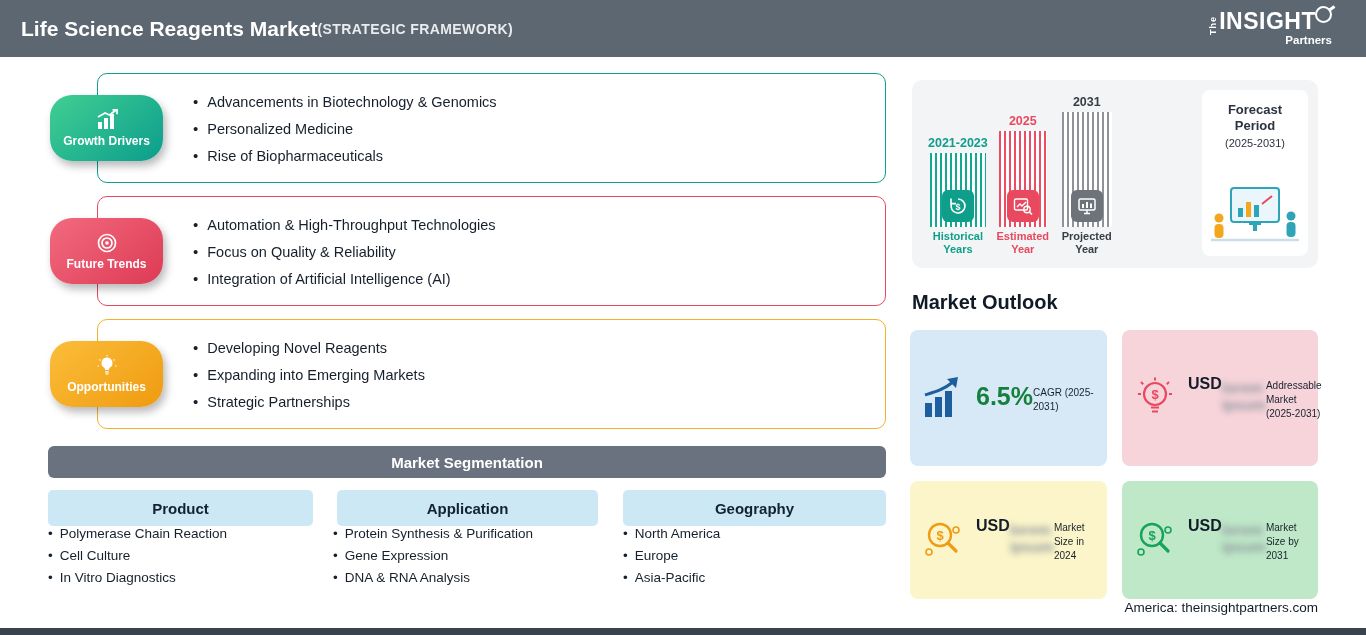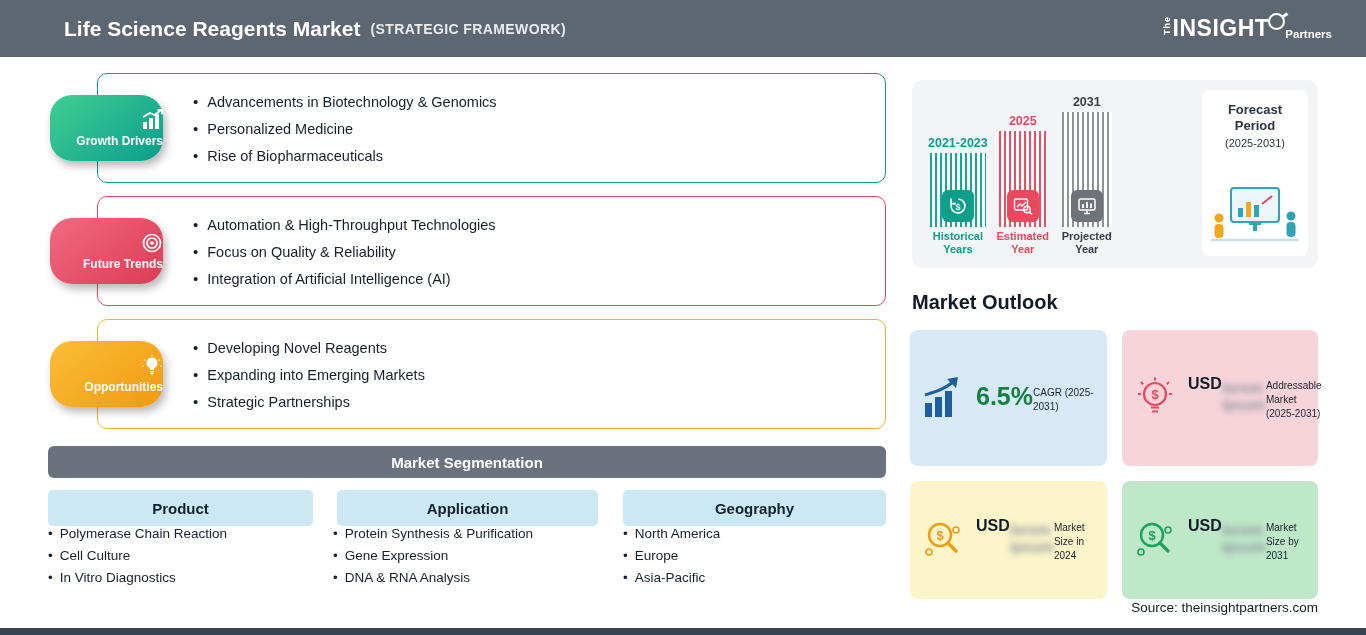--- a/index.html
+++ b/index.html
@@ -1,43 +1,43 @@
 <!DOCTYPE html>
 <html><head>
 <meta charset="utf-8">
 <style>
   html,body{margin:0;padding:0}
   body{width:1366px;height:635px;position:relative;overflow:hidden;background:#fff;
        font-family:"Liberation Sans",sans-serif;color:#1a2430}
 
   
   .header{position:absolute;left:0;top:0;width:1366px;height:57px;background:#5d6771;
-          display:flex;align-items:center;padding:0 34px 0 64px;box-sizing:border-box}
+          display:flex;align-items:center;padding:0 34px 0 21px;box-sizing:border-box}
   .header-title{color:#fff;font-size:21px;font-weight:bold}
-  .header-subtitle{color:#e9ebed;font-size:14px;font-weight:600;margin-left:10px;letter-spacing:.4px}
+  .header-subtitle{color:#e9ebed;font-size:14px;font-weight:600;letter-spacing:.4px}
   .logo{margin-left:auto;display:flex;align-items:center;color:#fff}
   .logo-the{font-size:9px;transform:rotate(-90deg);font-weight:600;letter-spacing:1px;width:12px}
-  .logo-block{display:flex;flex-direction:row;align-items:flex-end;line-height:1}
+  .logo-block{display:flex;flex-direction:column;align-items:flex-end;line-height:1}
   .logo-insight{font-size:23px;font-weight:bold;letter-spacing:.5px;display:flex;align-items:flex-start}
   .logo-lens{width:13px;height:13px;border:2.5px solid #fff;border-radius:50%;margin-left:-1px;margin-top:-4px;position:relative;display:inline-block}
   .logo-lens:after{content:"";position:absolute;width:7px;height:2.5px;background:#fff;right:-5px;top:-1px;transform:rotate(-35deg)}
   .logo-partners{font-size:11.5px;font-weight:bold;margin-top:2px}
 
   
   .fw-box{position:absolute;left:97px;width:789px;height:110px;border-radius:10px;background:#fff;
           display:flex;flex-direction:column;justify-content:center;gap:10px;
           padding-left:95px;box-sizing:border-box}
   .fw-box.drivers{top:73px;border:1.6px solid #0f9e8a}
   .fw-box.trends{top:196px;border:1.6px solid #e9495e}
   .fw-box.opps{top:319px;border:1.6px solid #f2b22e}
   .fw-item{font-size:14.5px;color:#16202c;display:flex;align-items:baseline}
   .fw-item:before{content:"\2022";margin-right:9px;font-size:15px}
 
   .pill{position:absolute;left:50px;width:113px;height:66px;border-radius:22px;z-index:2;
-        display:flex;flex-direction:column;align-items:flex-end;justify-content:center;gap:3px;
+        display:flex;flex-direction:column;align-items:center;justify-content:center;gap:3px;
         color:#fff;font-size:12px;font-weight:bold;box-shadow:3px 5px 9px rgba(0,0,0,.28)}
   .pill.drivers{top:95px;background:linear-gradient(140deg,#41cf92,#0b9d8d)}
   .pill.trends{top:218px;background:linear-gradient(140deg,#f26a7e,#dd3b55)}
   .pill.opps{top:341px;background:linear-gradient(140deg,#fbbd3a,#ef9b10)}
   .pill-icon{height:22px;display:flex;align-items:center}
 
   
   .seg-bar{position:absolute;left:48px;top:446px;width:838px;height:32px;background:#6a7280;border-radius:6px;
            color:#fff;font-weight:bold;font-size:15px;display:flex;align-items:center;justify-content:center}
   .seg-head{position:absolute;top:490px;height:36px;background:#cde8f5;border-radius:5px;
@@ -323,14 +323,14 @@
         <circle cx="8" cy="34" r="3" stroke="#17a35b" stroke-width="1.6" fill="none"></circle>
       </svg>
   </div>
   <div class="card-text">
     <div class="card-cur">USD</div>
     <div class="blur-val">lorem ipsum</div>
     <div class="card-lbl">Market Size by 2031</div>
   </div>
 </div>
 
-<div class="source">Source: theinsightpartners.com</div>
+<div class="source">America: theinsightpartners.com</div>
 <div class="footer-strip"></div>
 
 </body></html>

